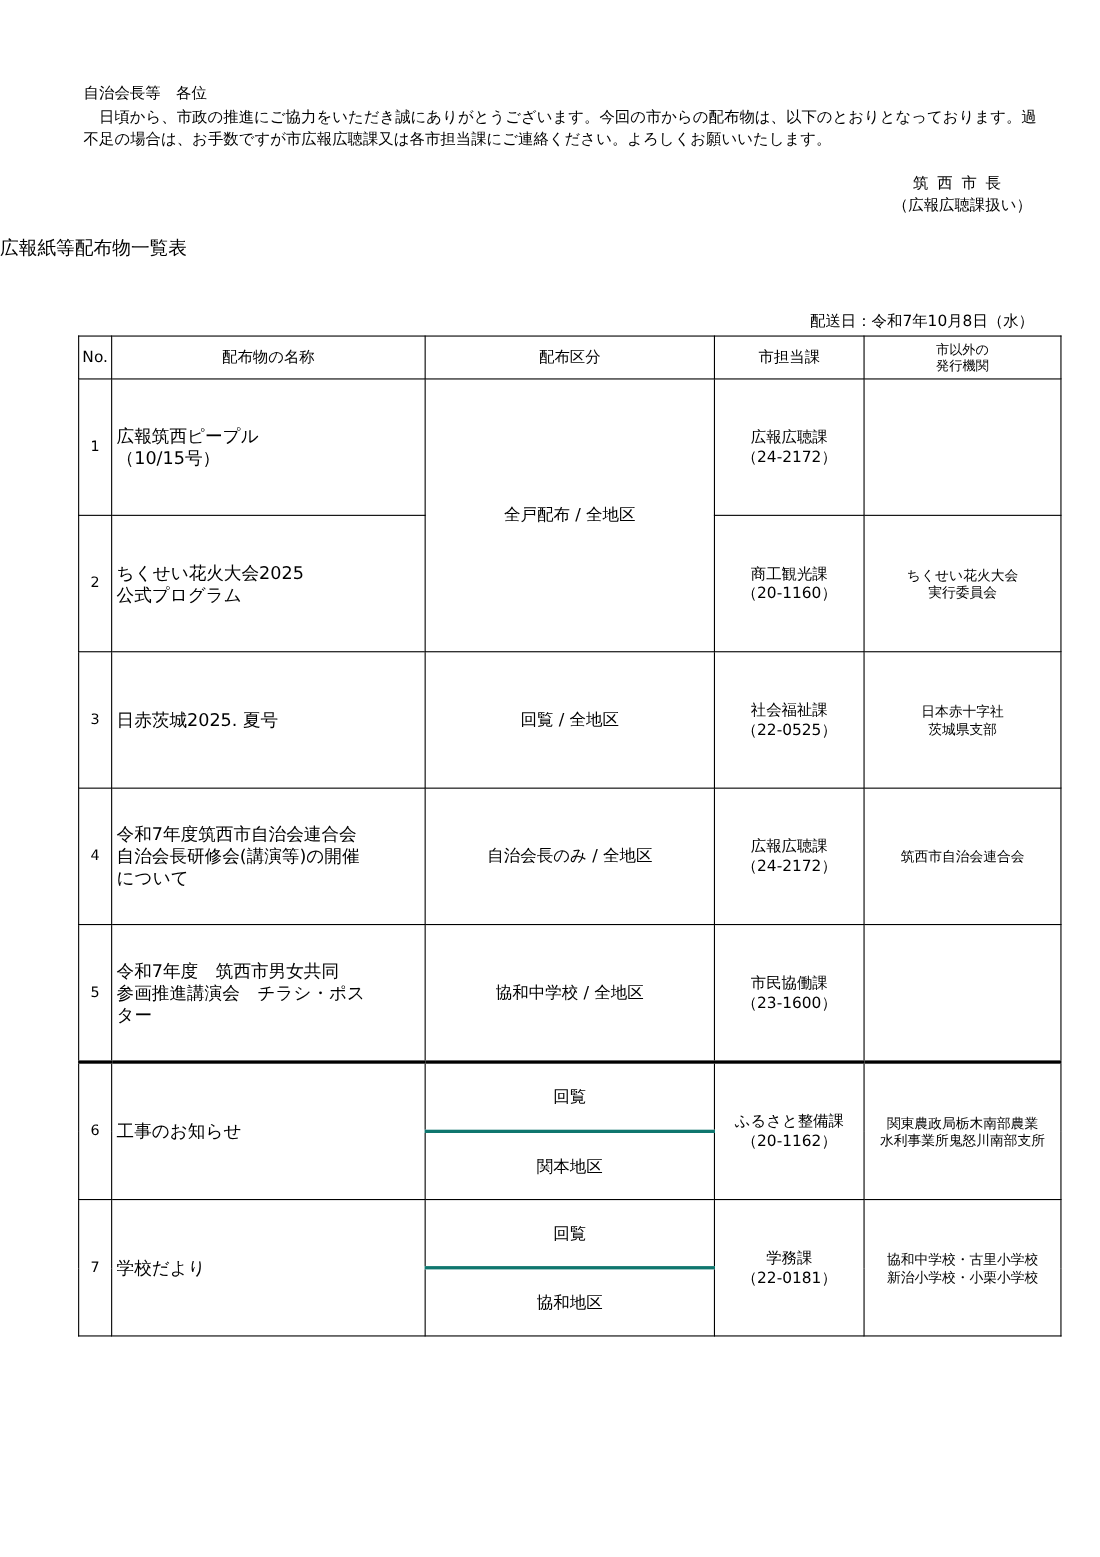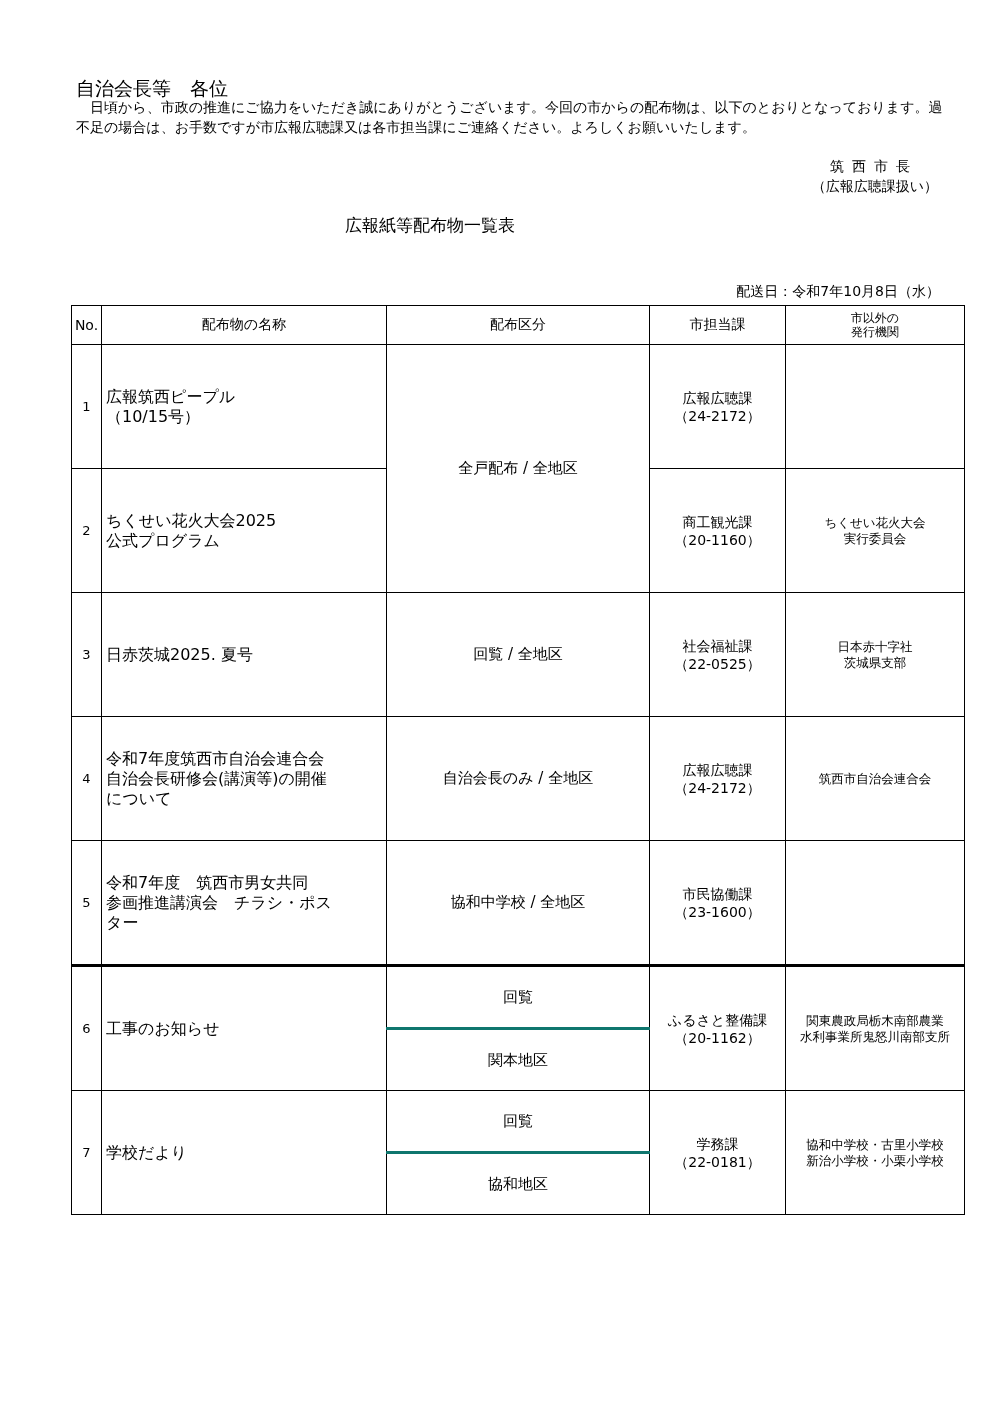--- a/index.html
+++ b/index.html
@@ -1,22 +1,22 @@
 <!DOCTYPE html>
 <html><head>
 <meta charset="utf-8">
 <style>
   html, body { margin:0; padding:0; background:#fff; }
   body { width:1000px; height:1415px; position:relative; font-family:"DejaVu Sans", sans-serif; color:#000; overflow:hidden; }
   .abs { position:absolute; }
-  .greeting { left:76px; top:76px; font-size:19px; }
+  .greeting { left:76px; top:76px; font-size:14px; }
   .body-text { left:76px; top:97px; width:870px; font-size:14px; line-height:20px; text-indent:14px; }
   .signer { right:82px; top:158px; font-size:14px; letter-spacing:8px; }
   .signer-sub { right:62px; top:178px; font-size:14px;text-align:right; }
-  .title { left:0; width:860px; top:214px; text-align:center; font-size:17px; }
+  .title { left:0; width:860px; top:214px; text-align:left; font-size:17px; }
   .date { right:60px; top:283px; font-size:14px; }
   table { position:absolute; left:71px; top:305px; width:893px; border-collapse:collapse; table-layout:fixed; }
   td, th { border:1.5px solid #000; padding:0; font-weight:normal; }
   th { height:38px; font-size:14px; text-align:center; }
   th.small { font-size:12px; line-height:14px; }
   td.no { text-align:center; font-size:13px; }
   td.name { font-size:16px; line-height:20px; padding-left:4px; }
   td.dist { text-align:center; font-size:15px; }
   td.dept { text-align:center; font-size:14px; line-height:18px; }
   td.issuer { text-align:center; font-size:12.5px; line-height:16px; }

